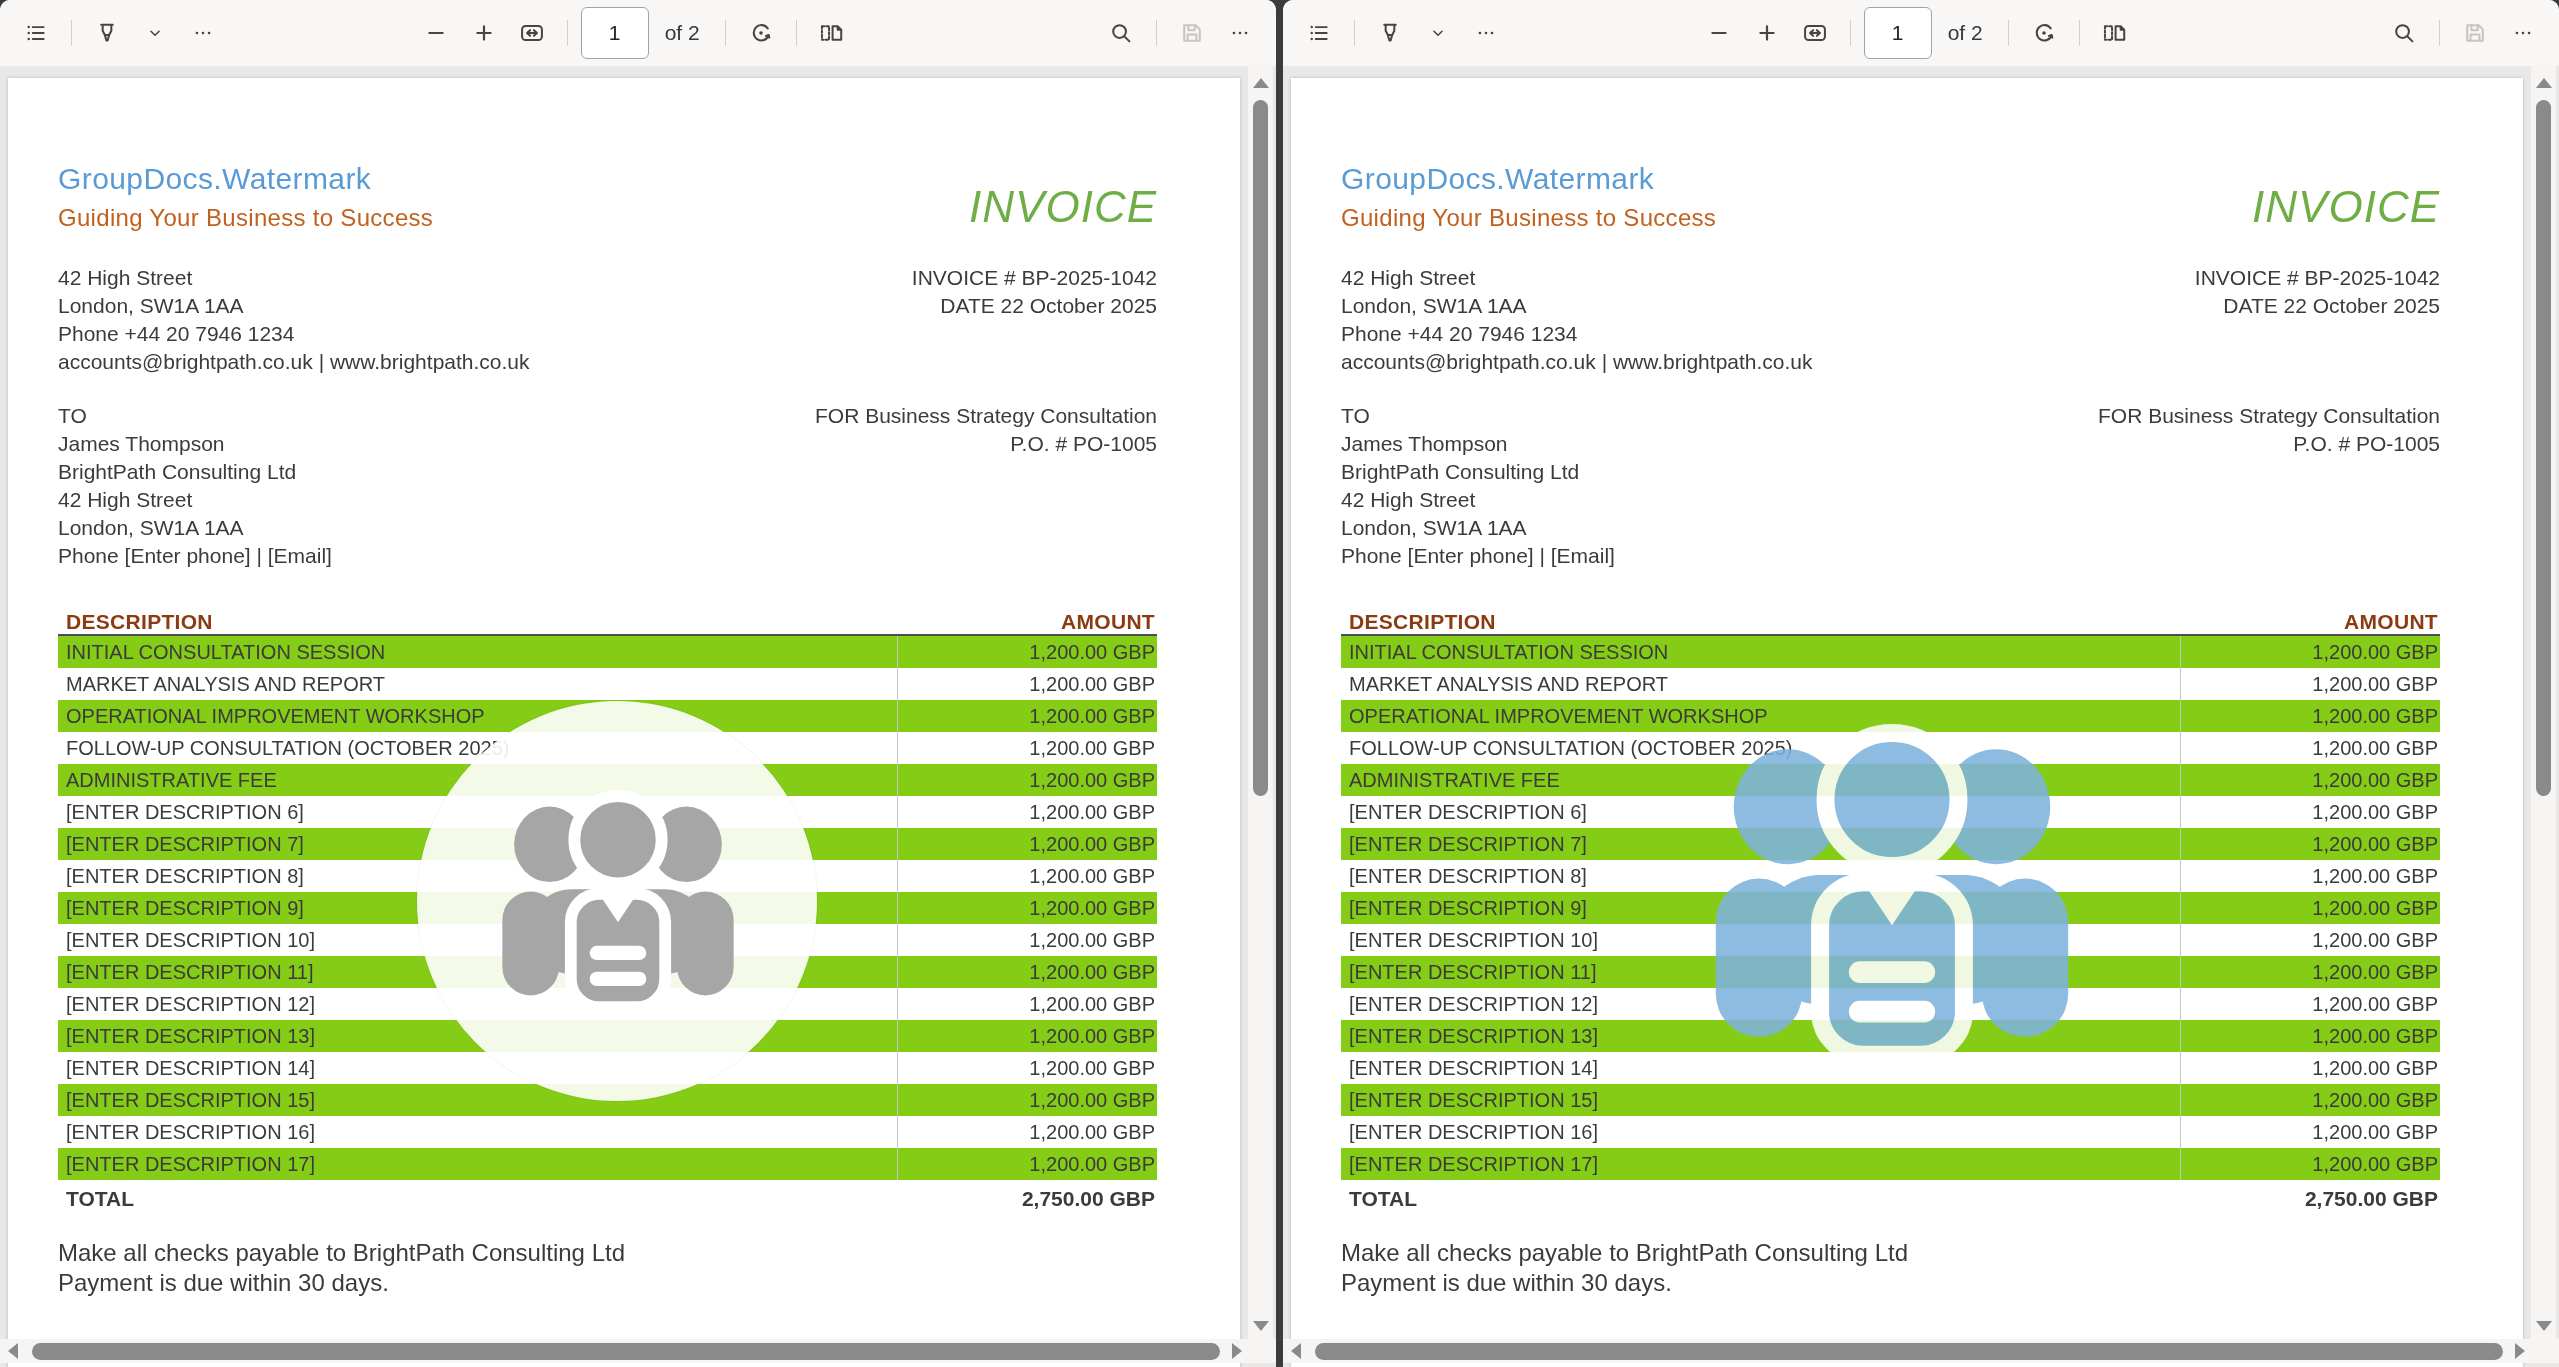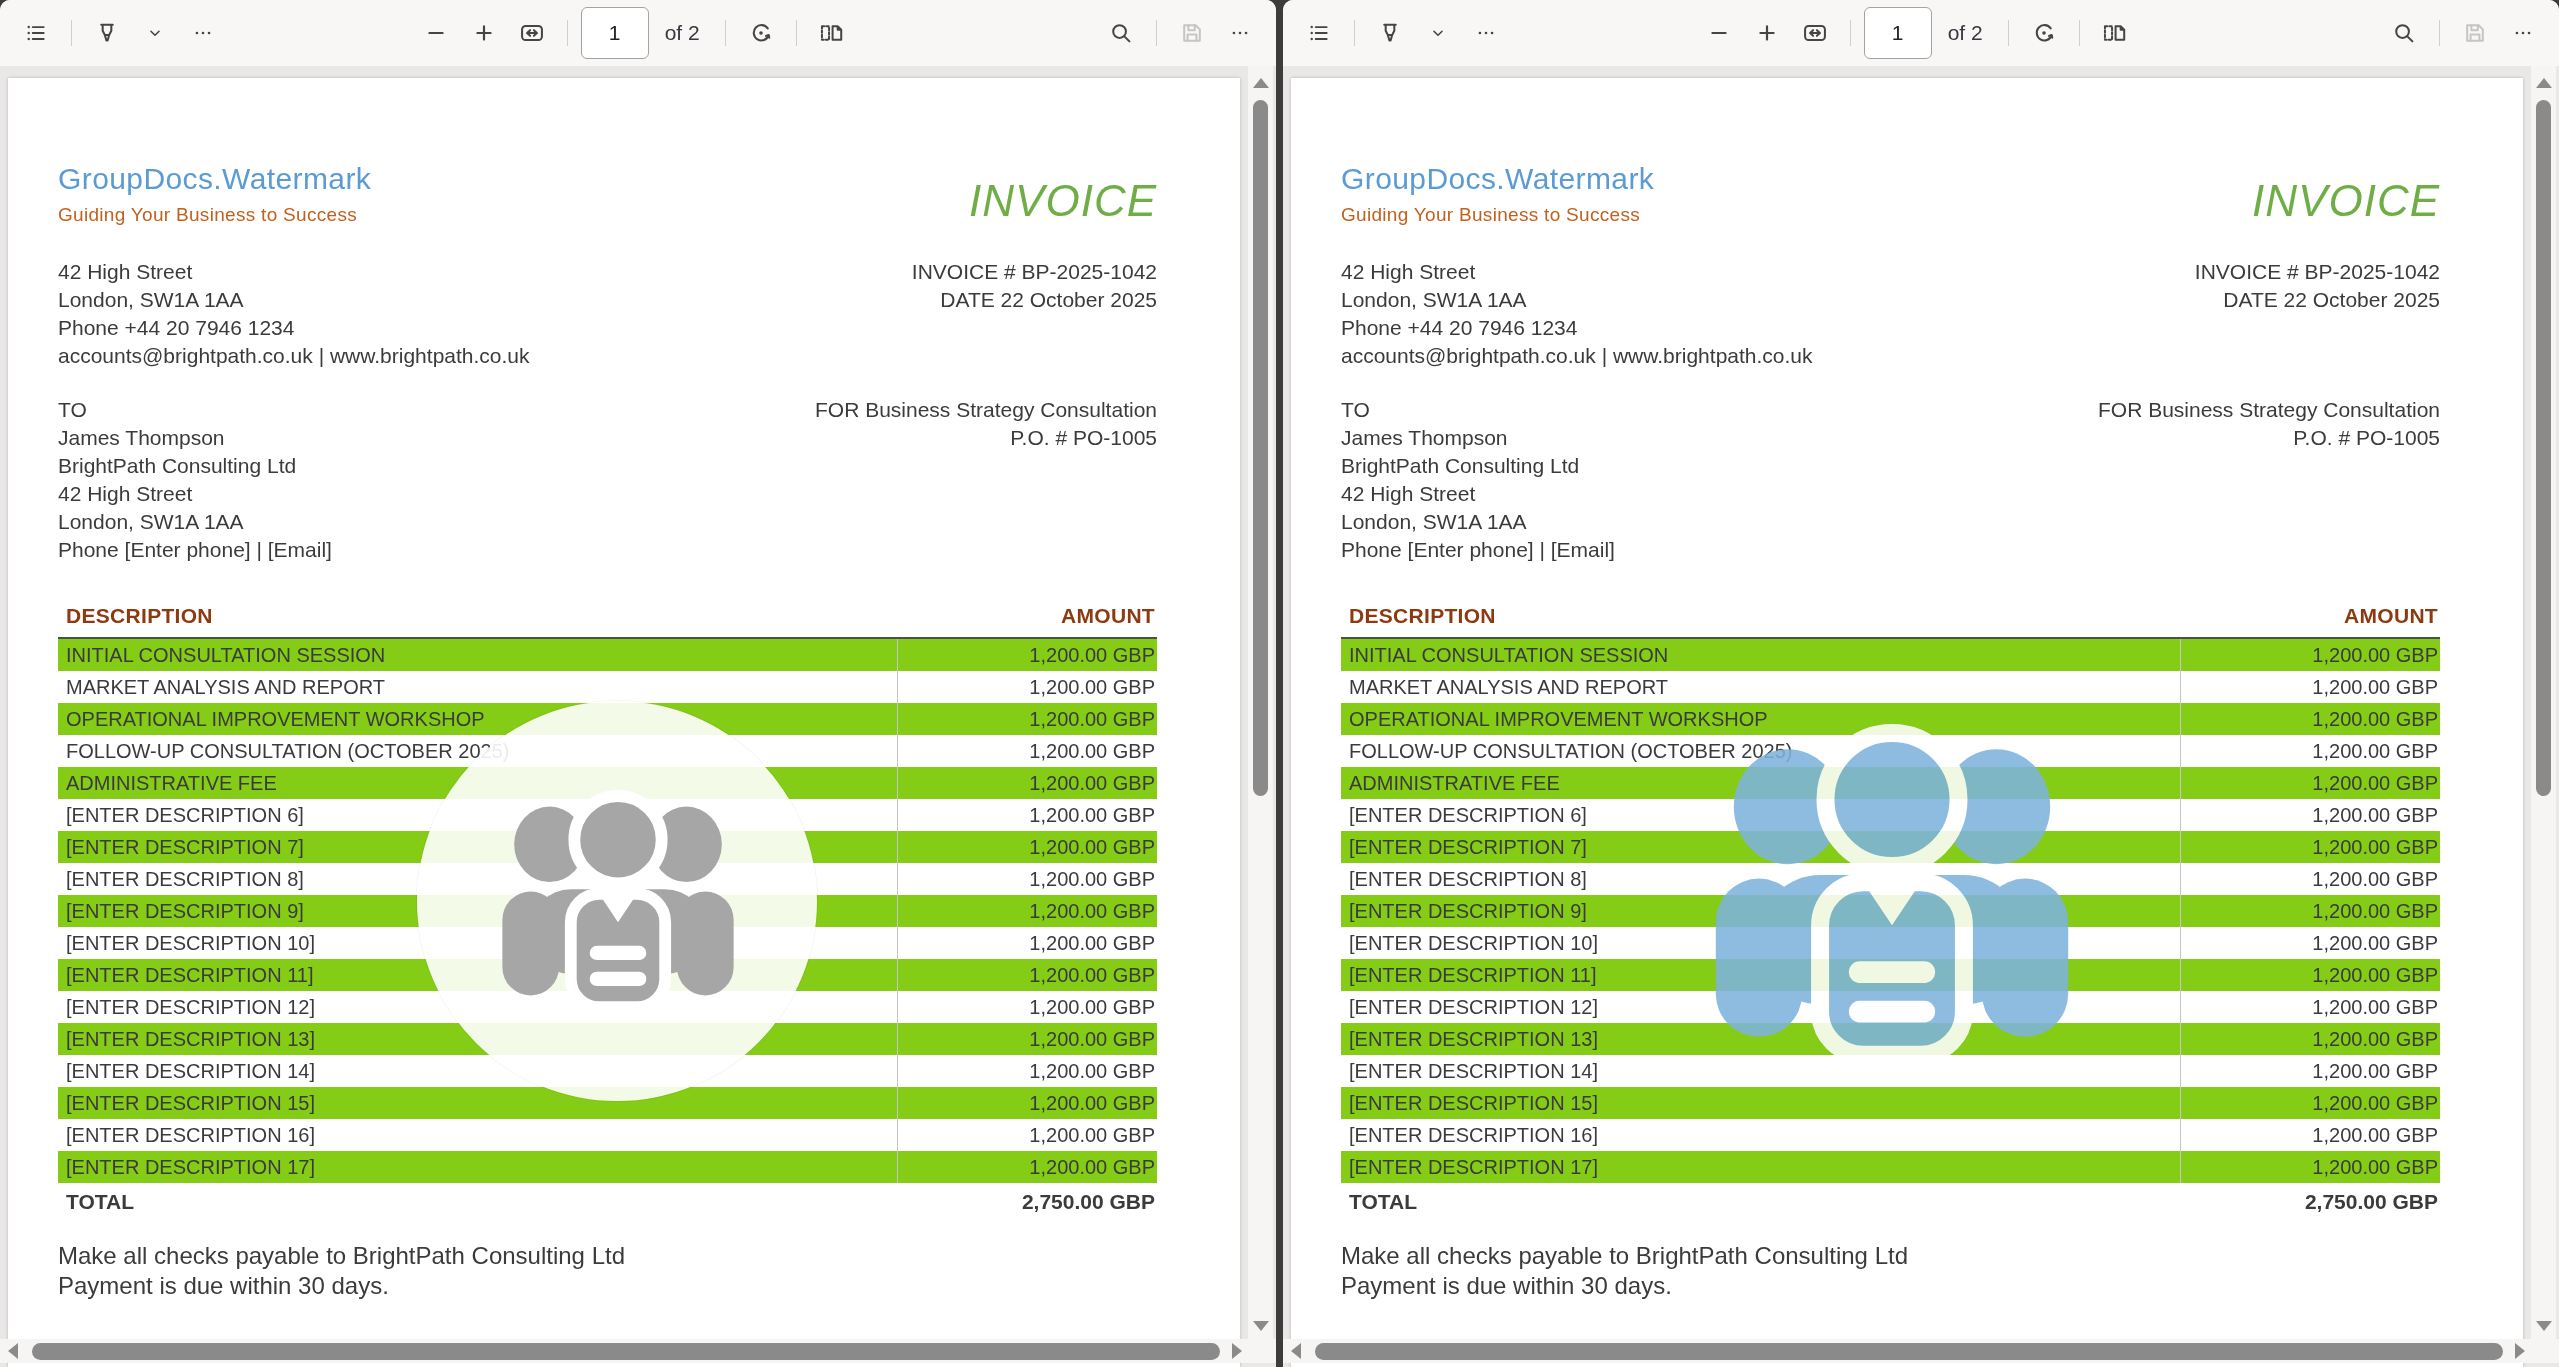--- a/index.html
+++ b/index.html
@@ -24,31 +24,31 @@
   .icon-disabled{stroke:#c7c5c3}
 
   
   .viewport{position:relative;flex:1;background:#e9e8e7;overflow:hidden}
   .page{position:absolute;left:8px;top:12px;width:1232px;height:1500px;background:#fff;
         box-shadow:0 0 3px rgba(0,0,0,.22)}
 
   .content{padding:84px 83px 0 50px;color:#3b3b3b;position:relative}
   .doc-header{display:flex;justify-content:space-between;align-items:flex-end}
   .brand{font-size:30px;color:#5B9BD5;letter-spacing:.4px}
-  .tagline{font-size:19px;color:#C2601E;margin-top:8px;letter-spacing:.3px}
+  .tagline{font-size:24px;color:#C2601E;margin-top:8px;letter-spacing:.3px}
   .invoice-title{font-size:44px;font-style:italic;color:#6FAE46;letter-spacing:1px;margin-top:14px}
 
   .addr-row{display:flex;justify-content:space-between;margin-top:32px;font-size:21px;line-height:28px}
   .meta{text-align:right}
   .meta-gap{}
 
   .to-row{display:flex;justify-content:space-between;margin-top:26px;font-size:21px;line-height:28px}
 
   .table{margin-top:40px;position:relative}
-  .thead{display:flex;font-weight:bold;font-size:21px;color:#8C3A10;padding-bottom:9px;border-bottom:2px solid #4d4d4d;letter-spacing:.3px}
+  .thead{display:flex;font-weight:bold;font-size:21px;color:#8C3A10;padding-bottom:0;border-bottom:2px solid #4d4d4d;letter-spacing:.3px}
   .th-desc{flex:0 0 839px;padding-left:8px}
   .th-amt{flex:1;text-align:right;padding-right:2px}
   .tbody{position:relative}
   .trow{display:flex;height:32px;align-items:center;font-size:20px;white-space:nowrap}
   .stripe{background:#84cc16}
   .tdesc{flex:0 0 839px;padding-left:8px;overflow:hidden}
   .tamt{flex:1;text-align:right;padding-right:2px}
   .col-divider{position:absolute;left:839px;top:0;bottom:0;width:1px;background:#c6c6c6}
   .total-row{display:flex;height:38px;align-items:center;font-weight:bold;font-size:21px;position:relative}
   .footer-note{margin-top:20px;font-size:24px;line-height:30px}

